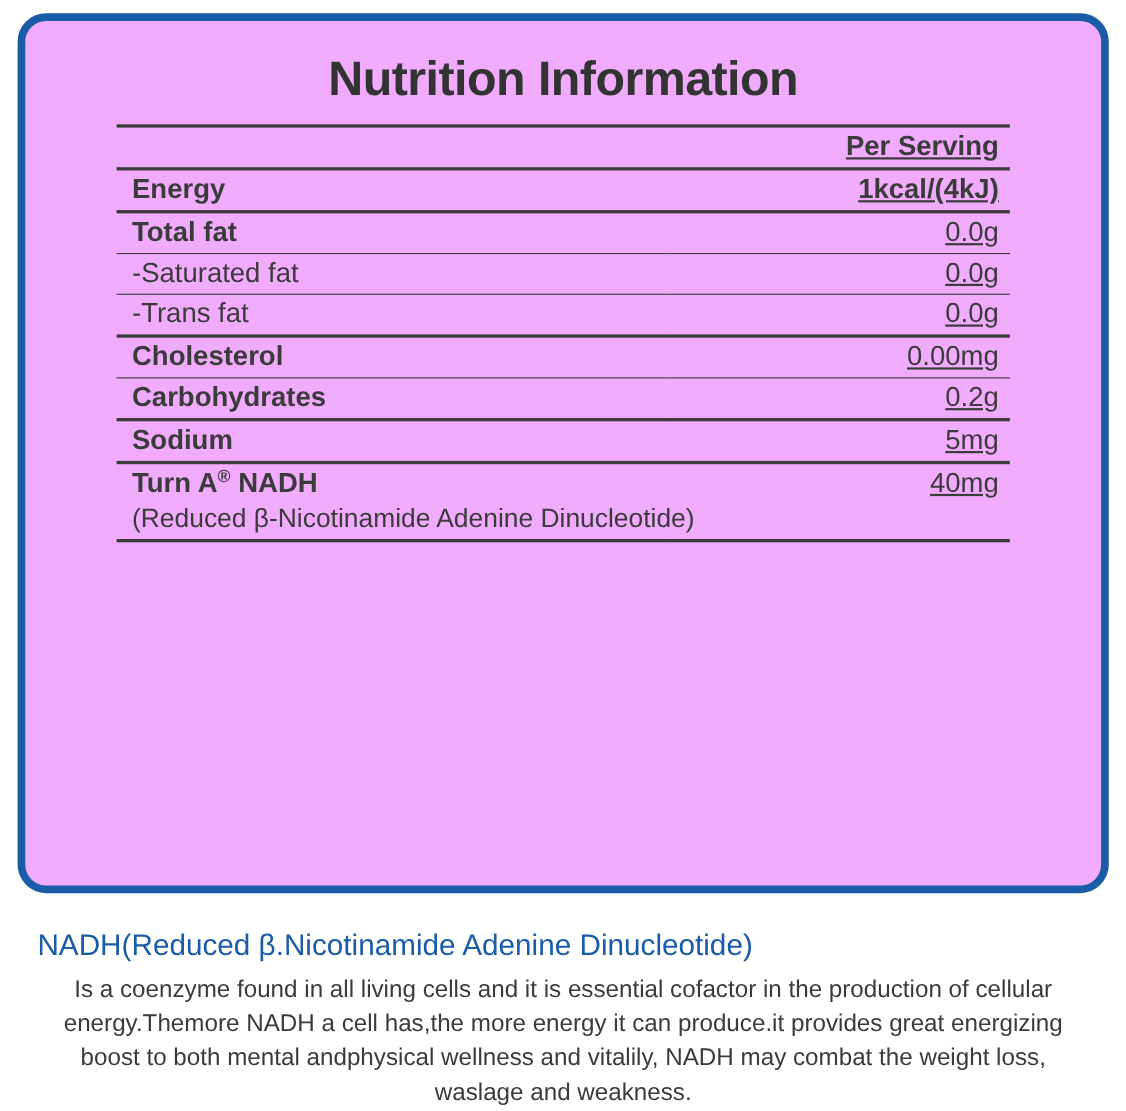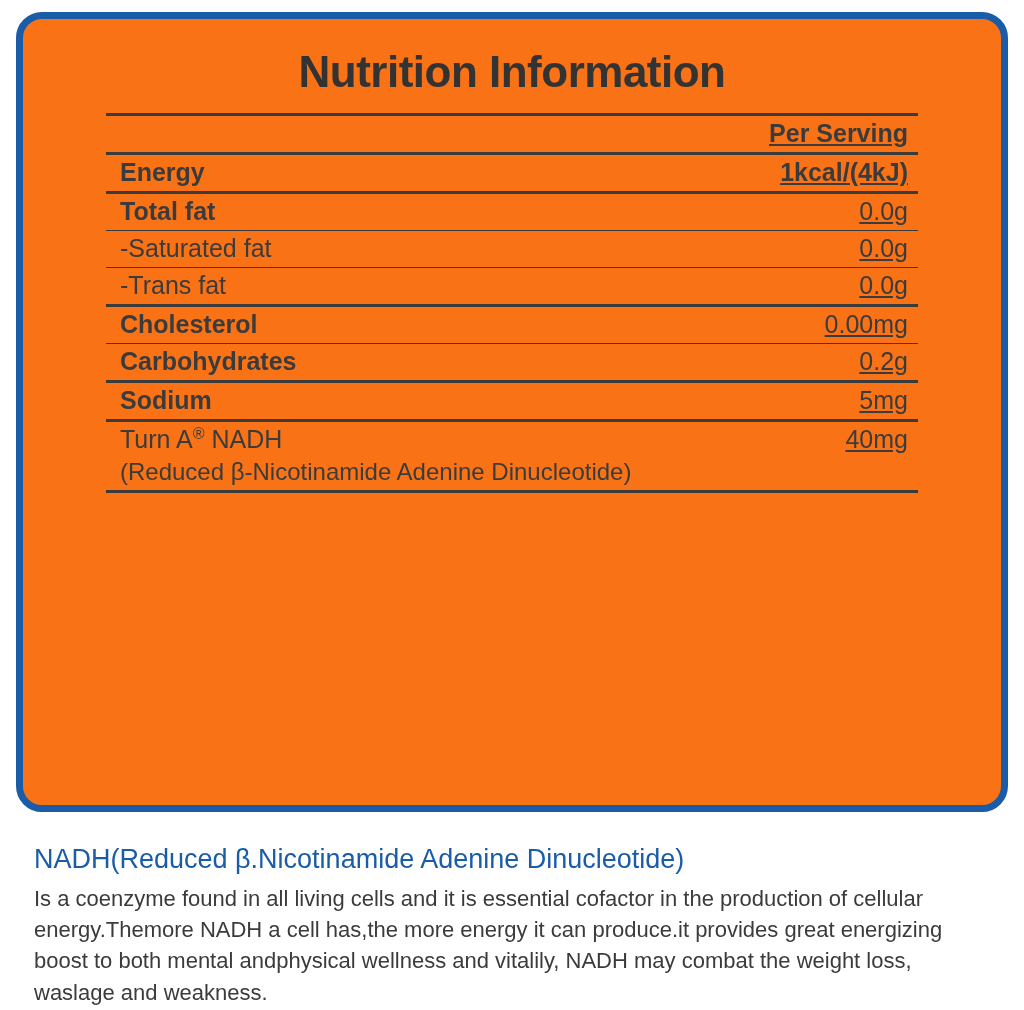--- a/index.html
+++ b/index.html
@@ -21,21 +21,21 @@
     height: 1010px;
     box-sizing: border-box;
     padding: 12px 16px 0 16px;
   }
 
   
   .panel {
     box-sizing: border-box;
     border: 7px solid #1a5ca8;
     border-radius: 26px;
-    background: #f97316;
+    background: #f0abfc;
     padding: 18px 22px 20px 22px;
     height: 800px;
   }
 
   .title {
     text-align: center;
     font-size: 44px;
     font-weight: bold;
     color: #333333;
     letter-spacing: -0.5px;
@@ -112,20 +112,21 @@
   .footer-heading {
     color: #1a5ca8;
     font-size: 27px;
     margin-bottom: 8px;
   }
   .footer-body {
     font-size: 22px;
     line-height: 1.42;
     color: #3b3b3b;
     max-width: 960px;
+    text-align: center;
   }
 </style>
 </head>
 <body>
 
 <div class="page">
 
   <div class="panel">
 
     <div class="title">Nutrition Information</div>
@@ -173,21 +174,21 @@
           <td class="cell-value">0.2g</td>
         </tr>
 
 
         <tr class="rule-thick">
           <td class="cell-label" style="font-weight:bold">Sodium</td>
           <td class="cell-value">5mg</td>
         </tr>
 
         <tr class="rule-thick">
-          <td class="cell-label" style="font-weight:normal"><span>Turn A</span><span class="sup">®</span><span> NADH</span></td>
+          <td class="cell-label" style="font-weight:bold"><span>Turn A</span><span class="sup">®</span><span> NADH</span></td>
           <td class="cell-value">40mg</td>
         </tr>
 
         <tr class="rule-bottom">
           <td class="sub-note" colspan="2">(Reduced β-Nicotinamide Adenine Dinucleotide)</td>
         </tr>
       </tbody>
     </table>
 
   </div>

